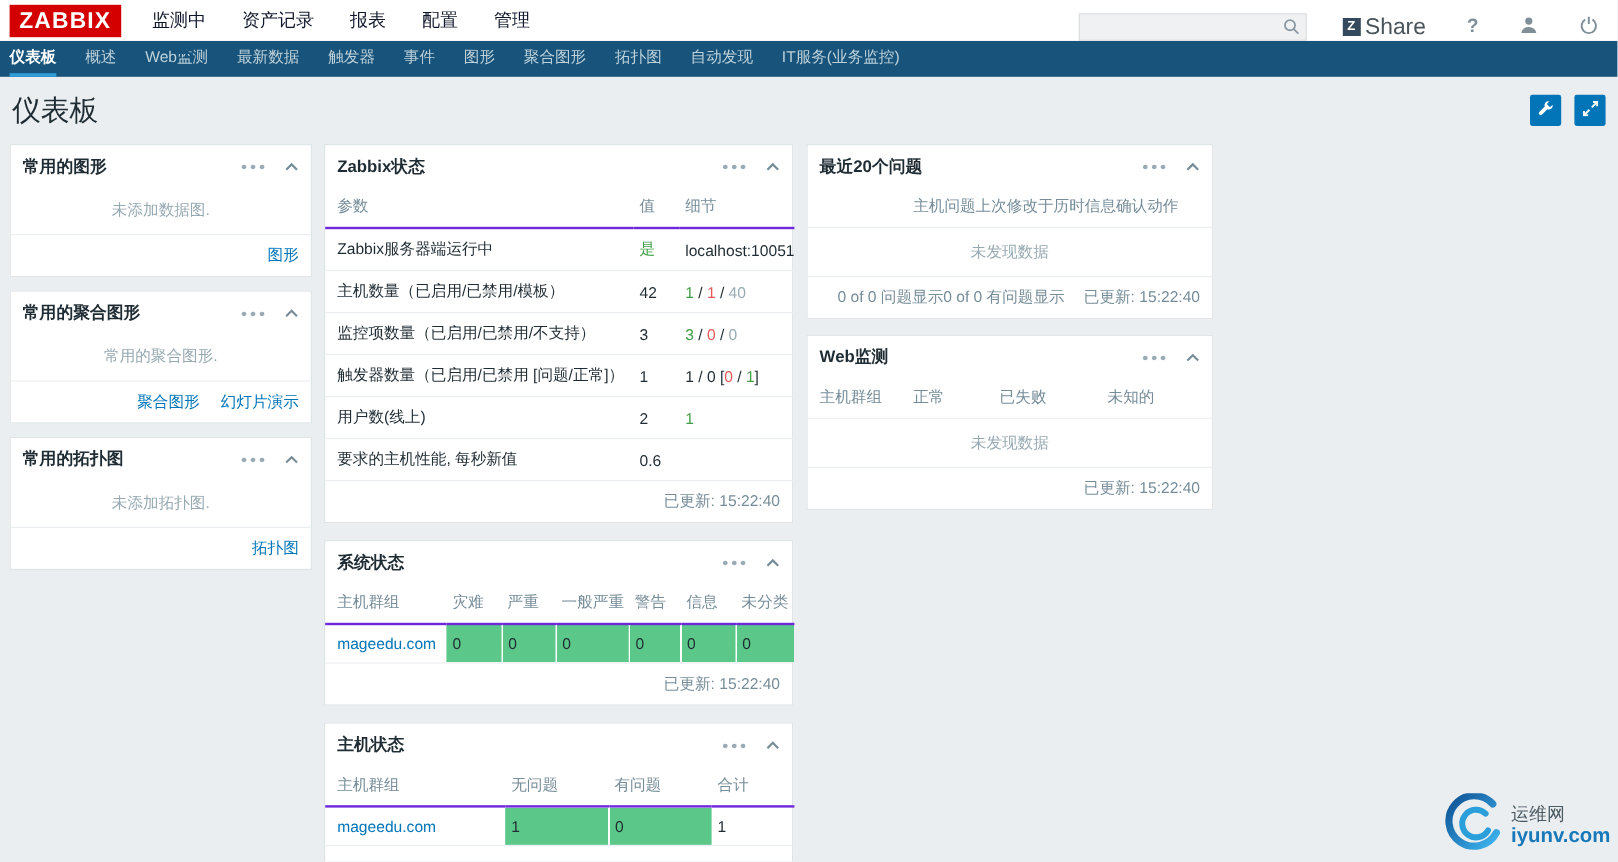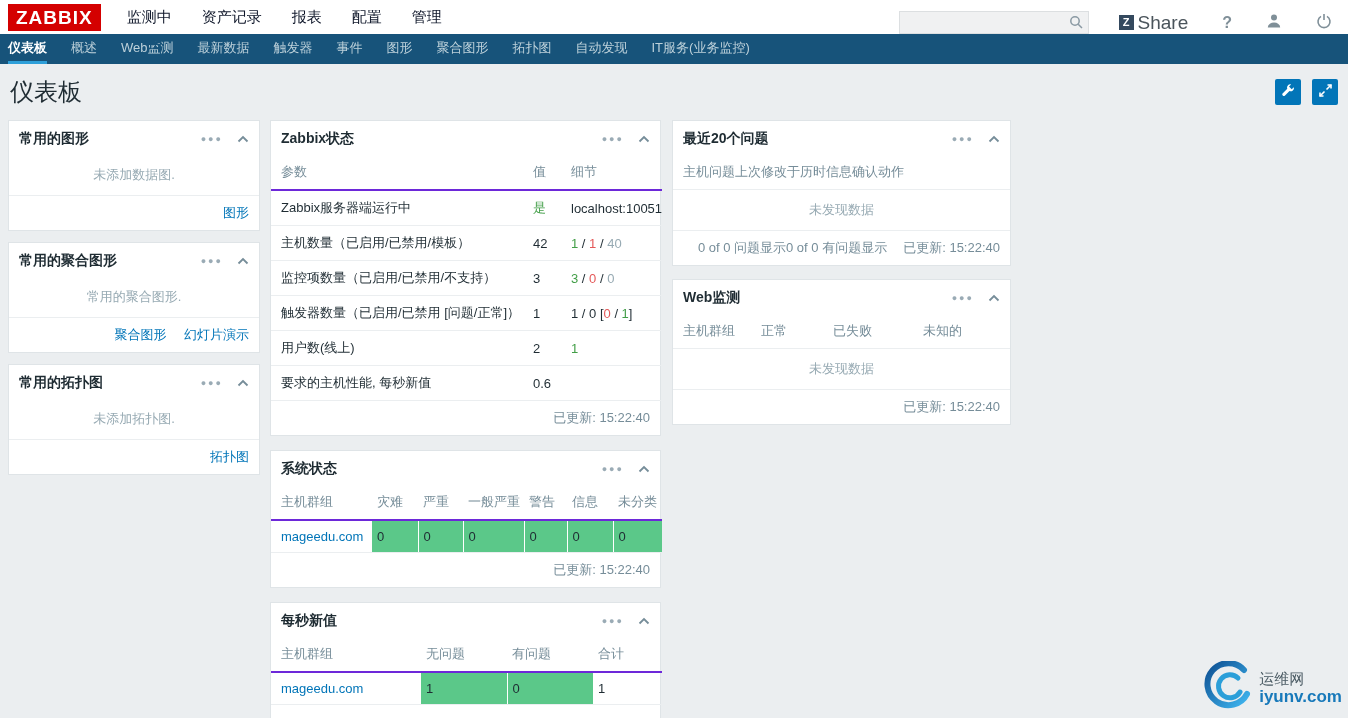--- a/index.html
+++ b/index.html
@@ -60,22 +60,22 @@
   .w-foot .flink { margin-left:14px; }
   .upd { color:#768d99; }
 
   table { width:100%; border-collapse:collapse; table-layout:fixed; }
   th { text-align:left; font-weight:400; color:#768d99; padding:8px 5px; white-space:nowrap;
        border-bottom:2px solid #6d28d9; overflow:hidden; }
   td { padding:8px 5px; border-bottom:1px solid #ebeef0; white-space:nowrap; overflow:hidden; }
   th:first-child, td:first-child { padding-left:10px; }
   .cell-green { color:#1f2c33; border-right:1px dotted rgba(255,255,255,.85); }
   .cell-green:last-child, .cell-green.no-sep { border-right:none; }
-  .hdr-flex { display:flex; padding:8px 10px; color:#768d99; border-bottom:1px solid #ebeef0;
-    justify-content:flex-start; }
+  .hdr-flex { display:flex; padding:8px 28px; color:#768d99; border-bottom:1px solid #ebeef0;
+    justify-content:flex-end; }
   .webcols { display:flex; padding:8px 0; color:#768d99; border-bottom:1px solid #ebeef0; }
   .webcols span:nth-child(1){ width:88px; padding-left:10px; }
   .webcols span:nth-child(2){ width:72px; }
   .webcols span:nth-child(3){ width:90px; }
   .issue-foot { display:flex; justify-content:flex-end; gap:16px; padding:8px 10px; color:#768d99; }
 
   
   .watermark { position:absolute; right:6px; bottom:2px; display:flex; align-items:center; gap:5px; }
   .wm-text { display:flex; flex-direction:column; line-height:1.15; }
   .wm-name { color:#4a5a63; font-size:15px; }
@@ -332,21 +332,21 @@
             <td class="cell-green" style="background-color: rgb(91, 200, 137);">0</td>
             <td class="cell-green" style="background-color: rgb(91, 200, 137);">0</td>
           </tr>
         </tbody>
       </table>
       <div class="w-foot"><span class="upd">已更新: 15:22:40</span></div>
     </div>
 
     <div class="widget">
       <div class="w-head">
-        <span class="w-title">每秒新值</span>
+        <span class="w-title">主机状态</span>
         <span class="w-ctrl">
           <span class="dots">●●●</span>
           <span class="chev">
               <svg width="12" height="8" viewBox="0 0 12 8">
                 <polyline points="1.5,6.5 6,2 10.5,6.5" fill="none" stroke="#768d99" stroke-width="1.8"></polyline>
               </svg>
             </span>
         </span>
       </div>
       <table>

